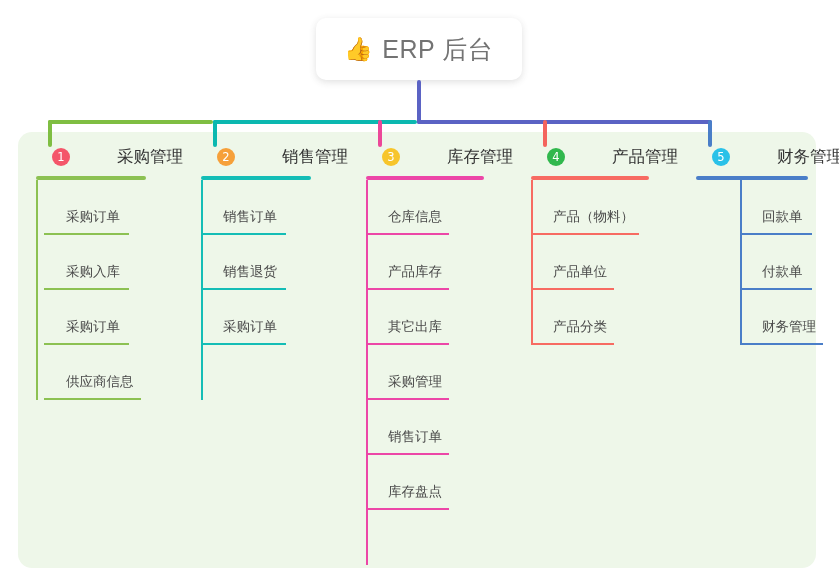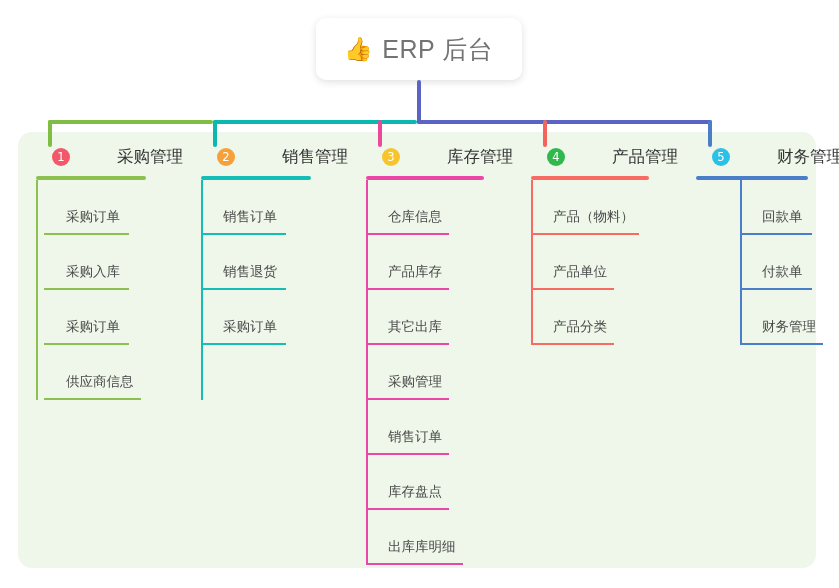--- a/index.html
+++ b/index.html
@@ -182,24 +182,20 @@
             <div class="item-rule" style="width: 83px; background: rgb(236, 70, 167);"></div>
           </div>
           <div class="item">
             <span class="item-label">销售订单</span>
             <div class="item-rule" style="width: 83px; background: rgb(236, 70, 167);"></div>
           </div>
           <div class="item">
             <span class="item-label">库存盘点</span>
             <div class="item-rule" style="width: 83px; background: rgb(236, 70, 167);"></div>
           </div>
-          <div class="item">
-            <span class="item-label">出库库明细</span>
-            <div class="item-rule" style="width: 97px; background: rgb(236, 70, 167);"></div>
-          </div>
         </div>
       </div>
       <div class="col" style="left: 531px;">
         <div class="col-head">
           <span class="badge" style="background: rgb(49, 184, 77);">4</span>
           <span class="col-title">产品管理</span>
         </div>
         <div class="head-rule" style="width: 118px; background: rgb(247, 107, 98);"></div>
         <div class="col-body" style="height: 165px;">
           <div class="spine" style="height: 165px; background: rgb(247, 107, 98);"></div>

